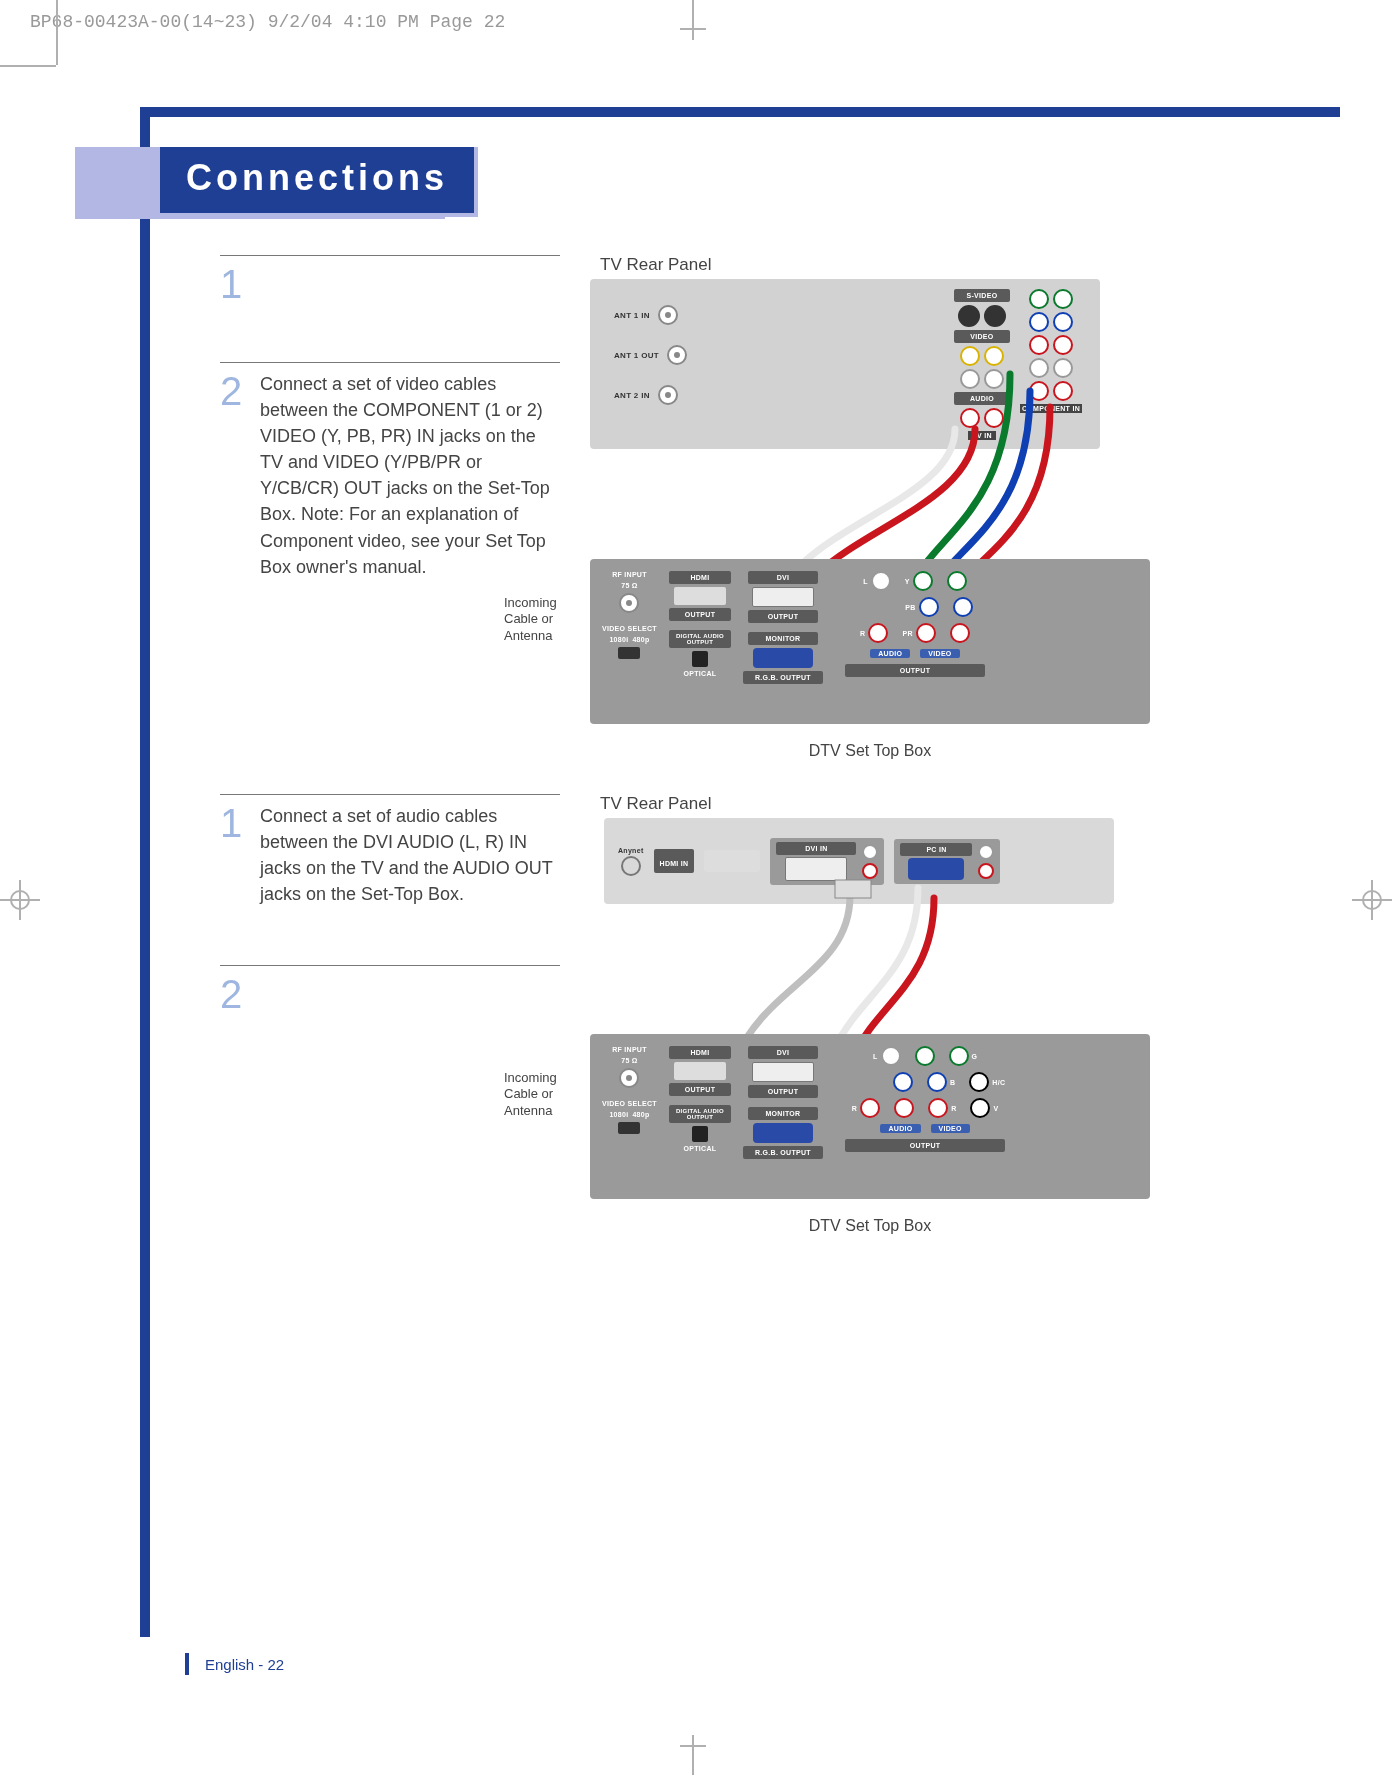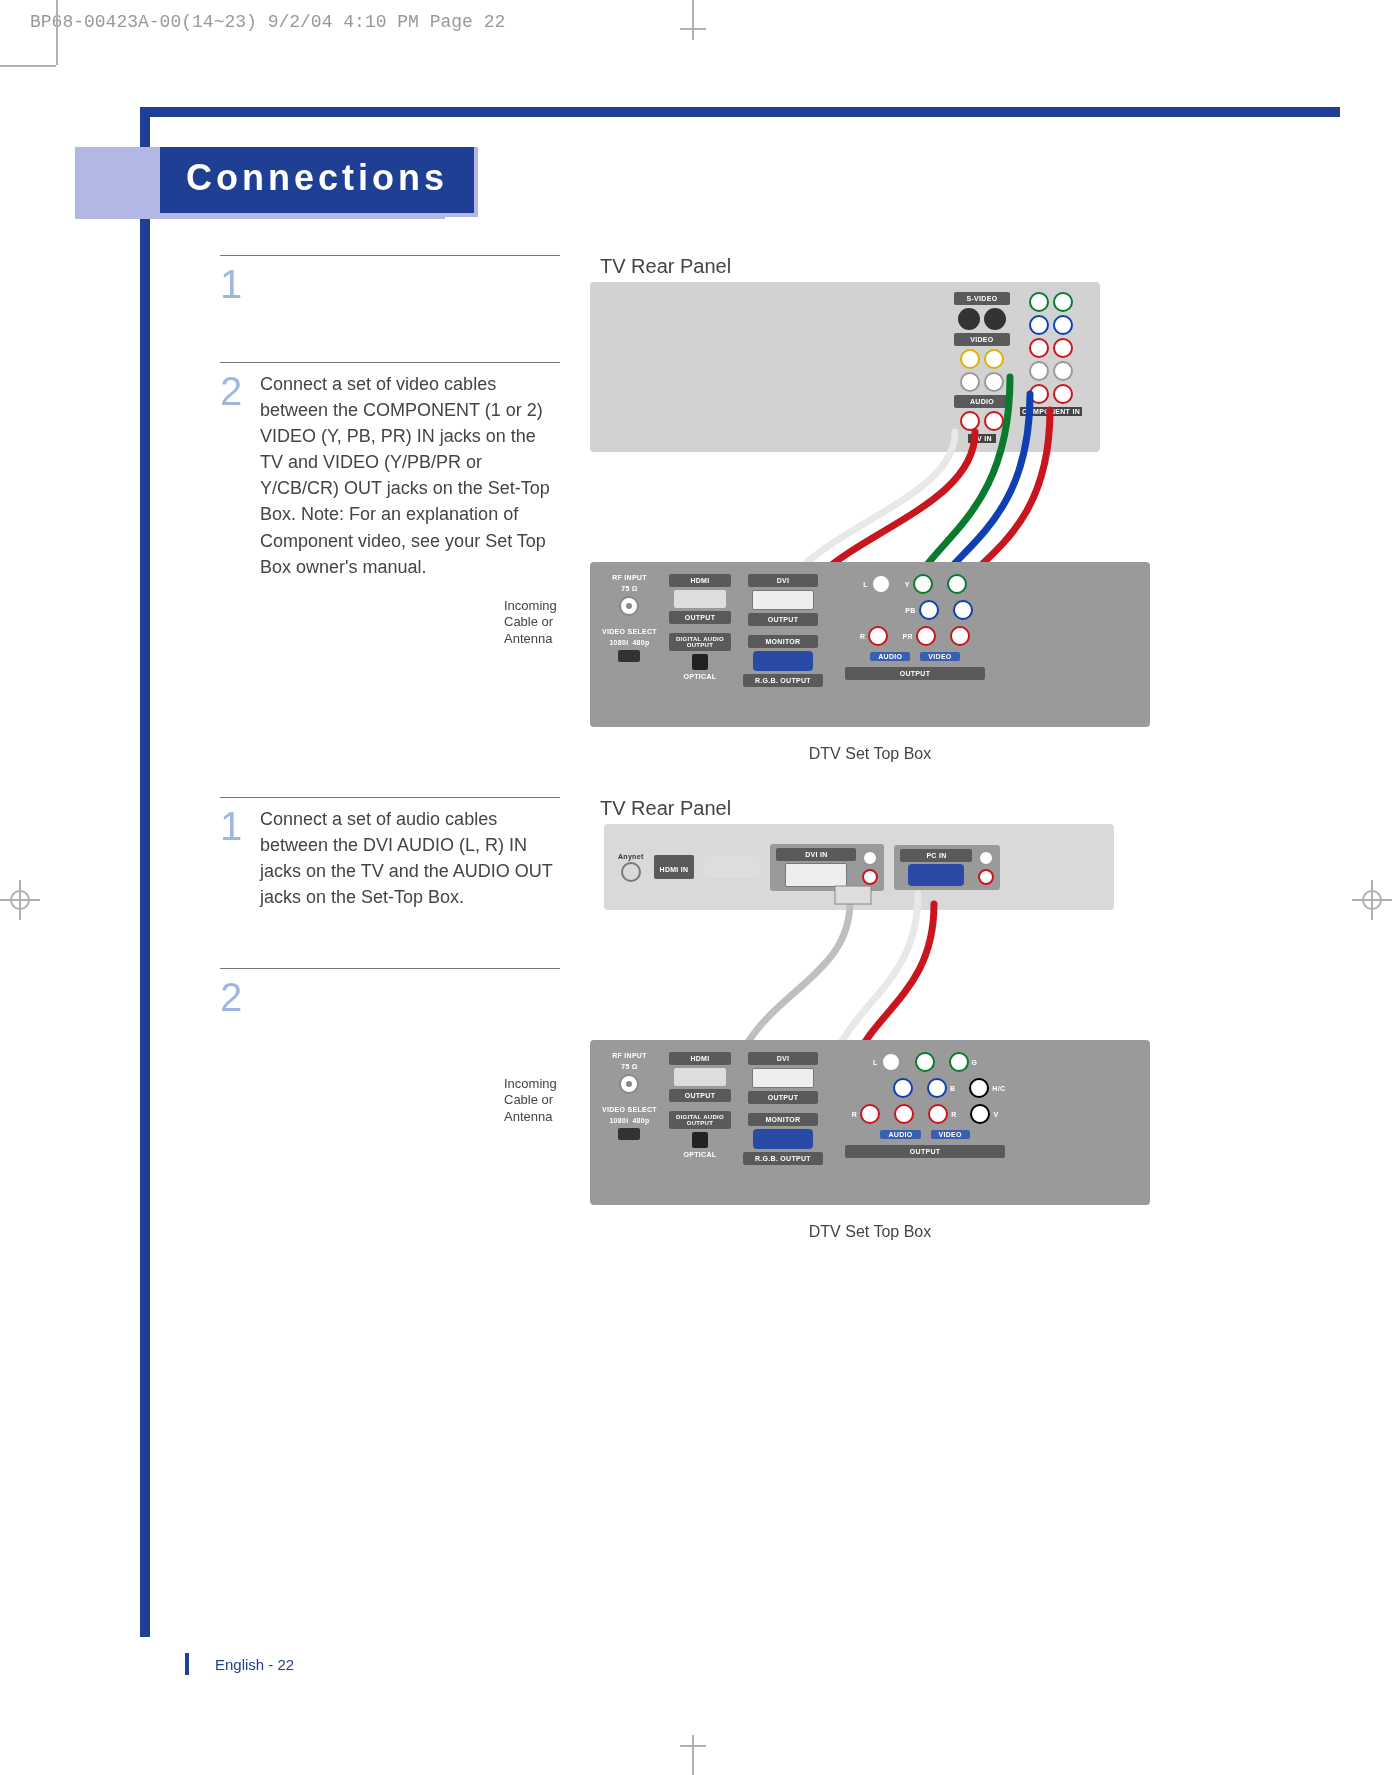--- a/index.html
+++ b/index.html
@@ -94,21 +94,21 @@
     line-height:1;
     min-width:24px;
   }
   .step-txt{
     color:#444;
     font-size:18px;
     line-height:1.45;
   }
   .pad{height:36px}
   .dia-label{
-    font-size:20px;
+    font-size:17px;
     color:#444;
     text-align:left;
     margin:0 0 4px 10px;
   }
   .dia-wrap{position:relative;width:560px}
   .tv-panel{
     background:#d2d2d2;
     border-radius:4px;
     padding:16px 16px 20px 24px;
     position:relative;
@@ -148,21 +148,21 @@
     color:#444;
     line-height:1.25;
     text-align:left;
   }
   .footer{
     position:absolute;
     bottom:40px;
     left:110px;
     display:flex;
     align-items:center;
-    gap:26px;
+    gap:16px;
   }
   .foot-bar{width:4px;height:22px;background:#1e3f93}
   .foot-txt{color:#1e3f93;font-size:15px}
   
   .dvi-tv{
     background:#d9d9d9;border-radius:4px;width:510px;height:86px;position:relative;box-sizing:border-box;padding:10px 14px;margin-left:14px;
     display:flex;align-items:center;gap:10px;
   }
   .dvi-box{background:#9a9a9a;border-radius:3px;padding:4px 6px;display:flex;align-items:center;gap:6px}
   .vga{width:56px;height:22px;background:#2a4aa8;border-radius:4px;position:relative}
@@ -208,20 +208,34 @@
           <div class="step-num">2</div>
           <div class="step-txt">Connect a set of video cables between the COMPONENT (1 or 2) VIDEO (Y, PB, PR) IN jacks on the TV and VIDEO (Y/PB/PR or Y/CB/CR) OUT jacks on the Set-Top Box.
  Note: For an explanation of Component video, see your Set Top Box owner's manual.</div>
         </div>
       </div>
 
       <div class="right-col">
         <div class="dia-label">TV Rear Panel</div>
         <div class="dia-wrap">
           <div class="tv-panel">
+            <div style="display:flex;flex-direction:column;gap:0">
+              <div class="ant-row">
+                  <span class="small-lbl">ANT 1 IN</span>
+                  <div class="ant-jack"></div>
+                </div>
+              <div class="ant-row">
+                  <span class="small-lbl">ANT 1 OUT</span>
+                  <div class="ant-jack"></div>
+                </div>
+              <div class="ant-row">
+                  <span class="small-lbl">ANT 2 IN</span>
+                  <div class="ant-jack"></div>
+                </div>
+            </div>
 
             <div style="position:absolute;right:18px;top:10px;display:flex;gap:10px;align-items:flex-start">
 
               <div style="display:flex;flex-direction:column;align-items:center;gap:3px">
                 <div class="dark-strip tiny-lbl" style="width:46px;text-align:center">S-VIDEO</div>
                 <div style="display:flex;gap:4px">
                   <div style="width:22px;height:22px;border-radius:50%;background:#333"></div>
                   <div style="width:22px;height:22px;border-radius:50%;background:#333"></div>
                 </div>
                 <div class="dark-strip tiny-lbl" style="width:46px;text-align:center">VIDEO</div>

